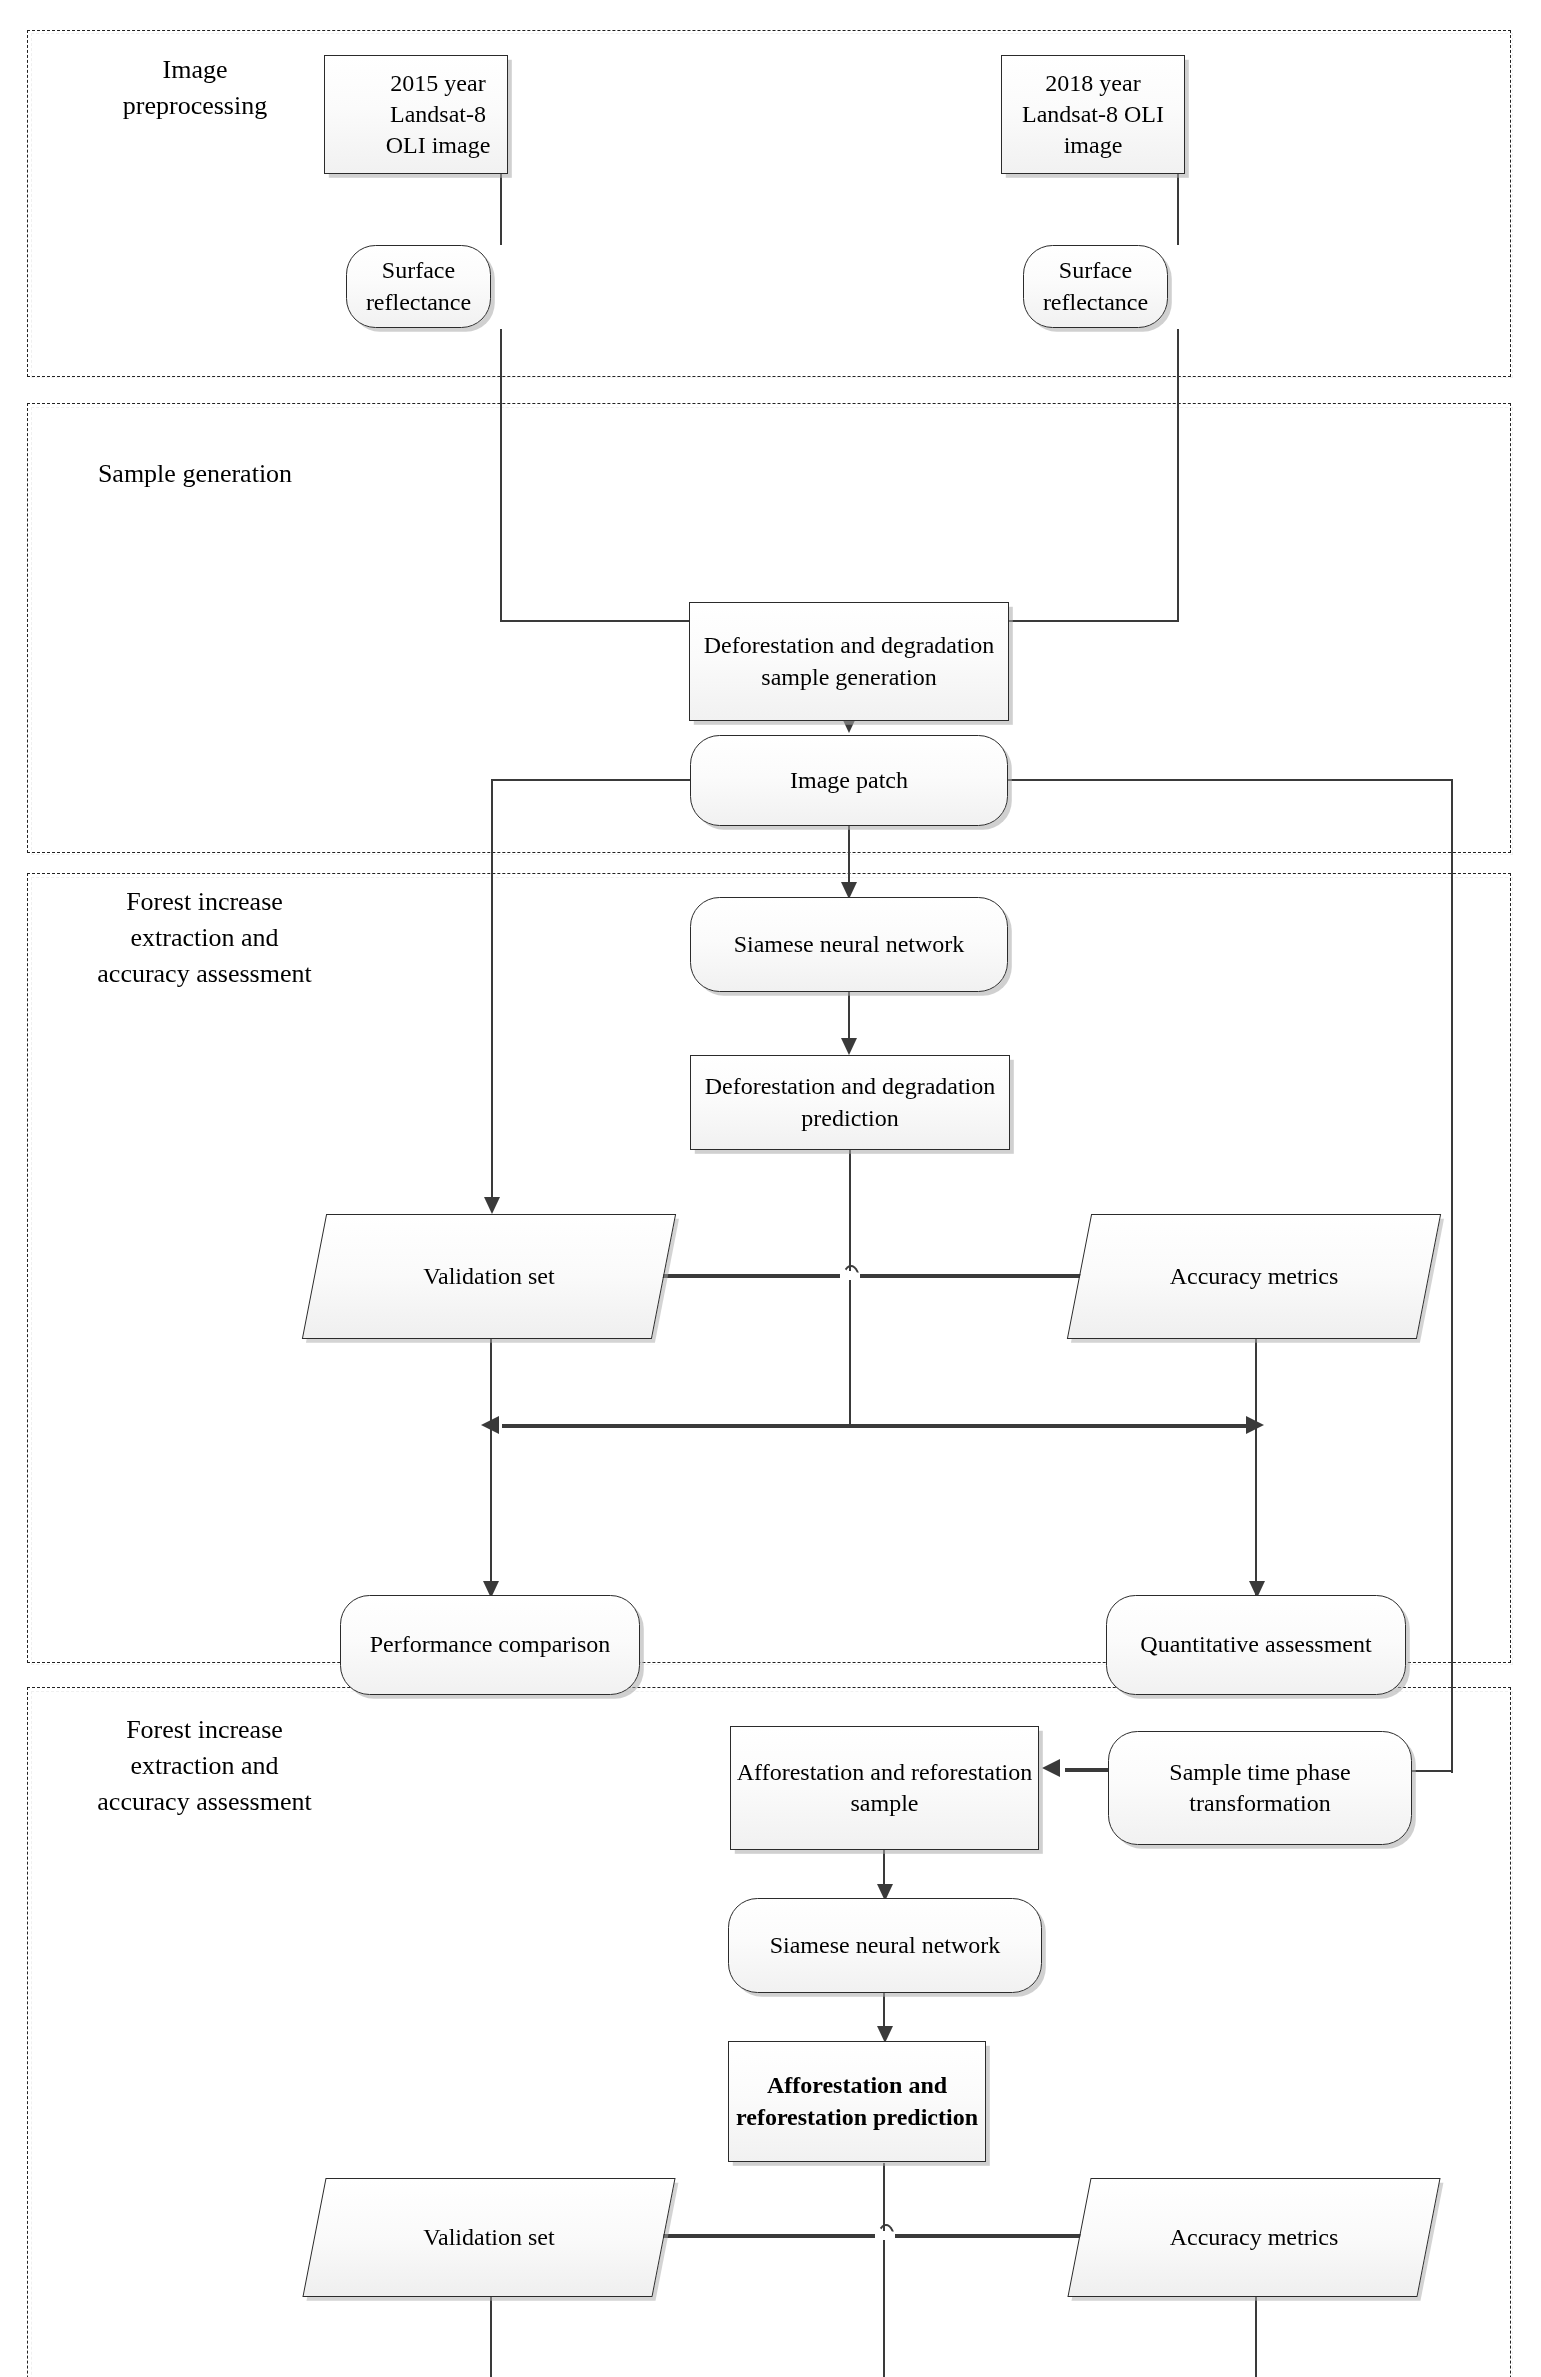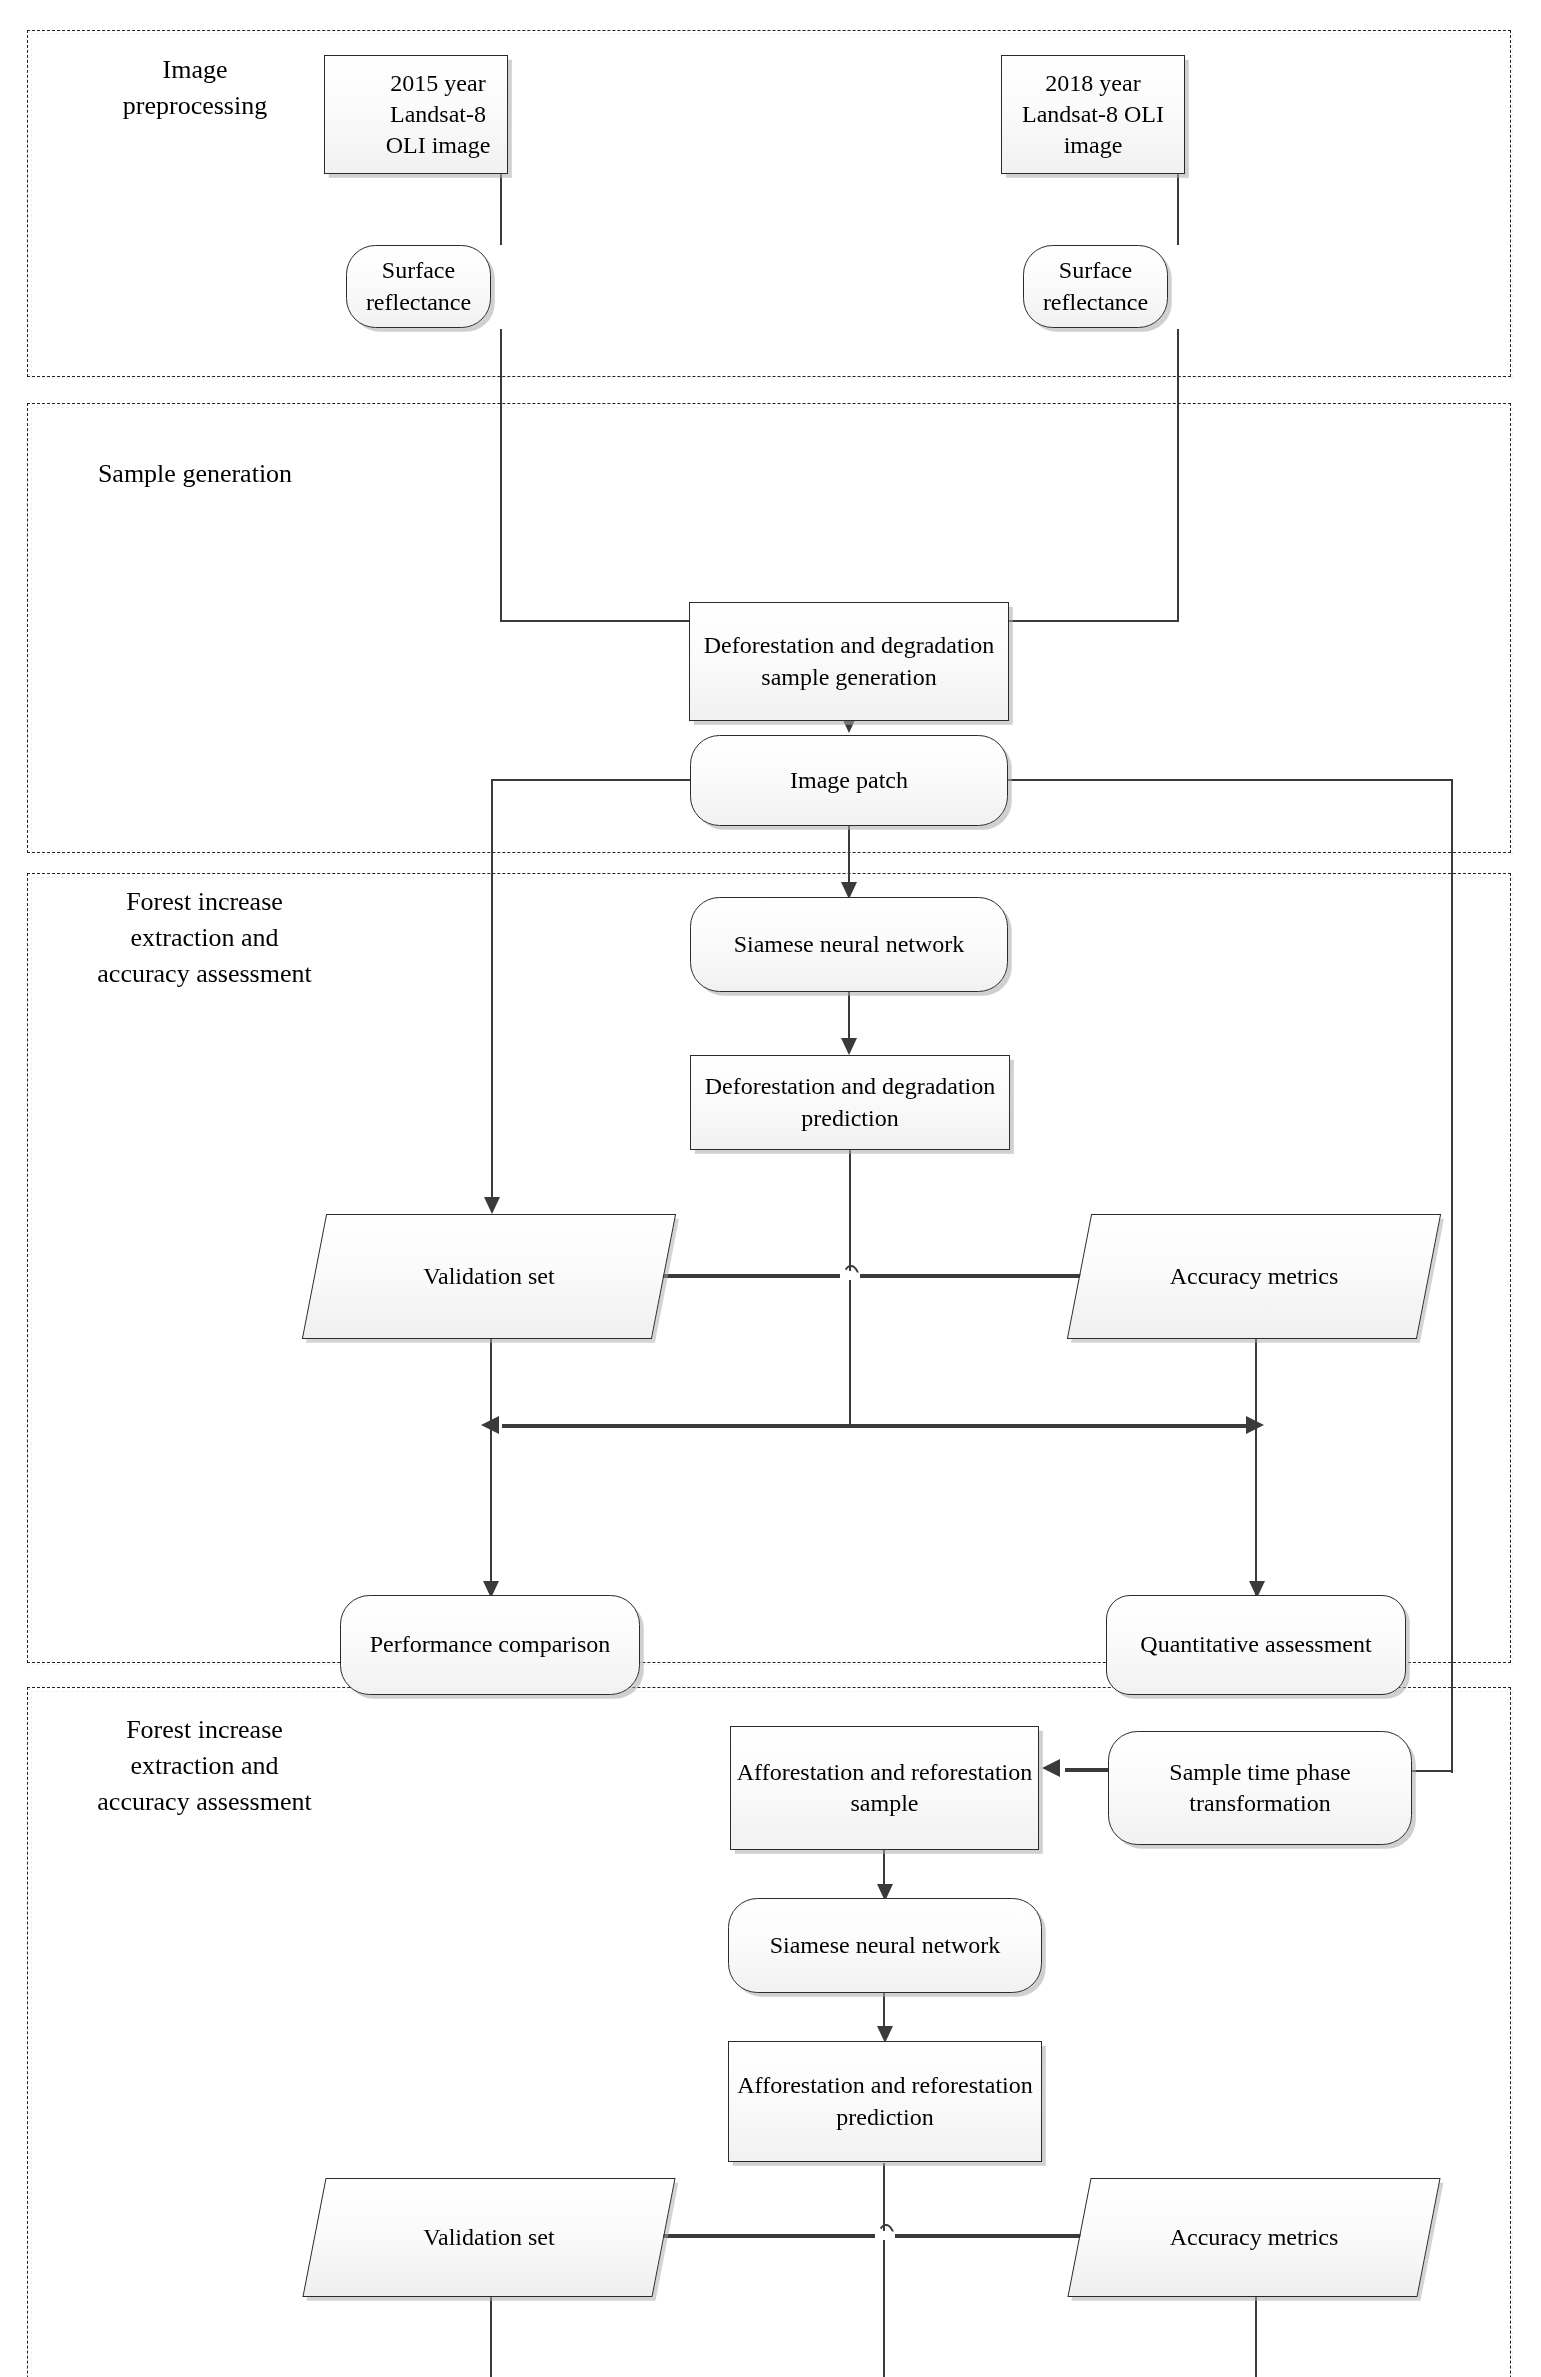--- a/index.html
+++ b/index.html
@@ -200,21 +200,21 @@
   <div class="conn hthick" style="left:502px;top:1424px;width:747px;"></div>
   <div class="arrow-l" style="left:481px;top:1416px;"></div>
   <div class="arrow-r" style="left:1246px;top:1416px;"></div>
 
   <div class="arrow-d" style="left:483px;top:1581px;"></div>
   <div class="arrow-d" style="left:1249px;top:1581px;"></div>
 
   <div class="node round" style="left:340px;top:1595px;width:300px;height:100px;">
     <span>Performance comparison</span>
   </div>
-  <div class="node round" style="left:1106px;top:1595px;width:300px;height:100px;border-radius:24px;">
+  <div class="node round" style="left:1106px;top:1595px;width:300px;height:100px;">
     <span>Quantitative assessment</span>
   </div>
 
   <div class="node round" style="left:1108px;top:1731px;width:304px;height:114px;">
     <span>Sample time phase transformation</span>
   </div>
 
   <div class="node rect" style="left:730px;top:1726px;width:309px;height:124px;">
     <span>Afforestation and reforestation sample</span>
   </div>
@@ -225,21 +225,21 @@
   <div class="conn v" style="left:883px;top:1850px;height:36px;"></div>
   <div class="arrow-d" style="left:877px;top:1884px;"></div>
 
   <div class="node round" style="left:728px;top:1898px;width:314px;height:95px;">
     <span>Siamese neural network</span>
   </div>
 
   <div class="conn v" style="left:883px;top:1993px;height:34px;"></div>
   <div class="arrow-d" style="left:877px;top:2026px;"></div>
 
-  <div class="node rect" style="left:728px;top:2041px;width:314px;height:121px;">
+  <div class="node rect" style="left:728px;top:2041px;width:258px;height:121px;font-weight:bold;">
     <span>Afforestation and reforestation prediction</span>
   </div>
 
   <div class="conn vthin" style="left:883px;top:2163px;height:278px;"></div>
 
   <div class="node para" style="left:314px;top:2178px;width:350px;height:119px;">
     <div class="para-body"></div>
     <span>Validation set</span>
   </div>
 

